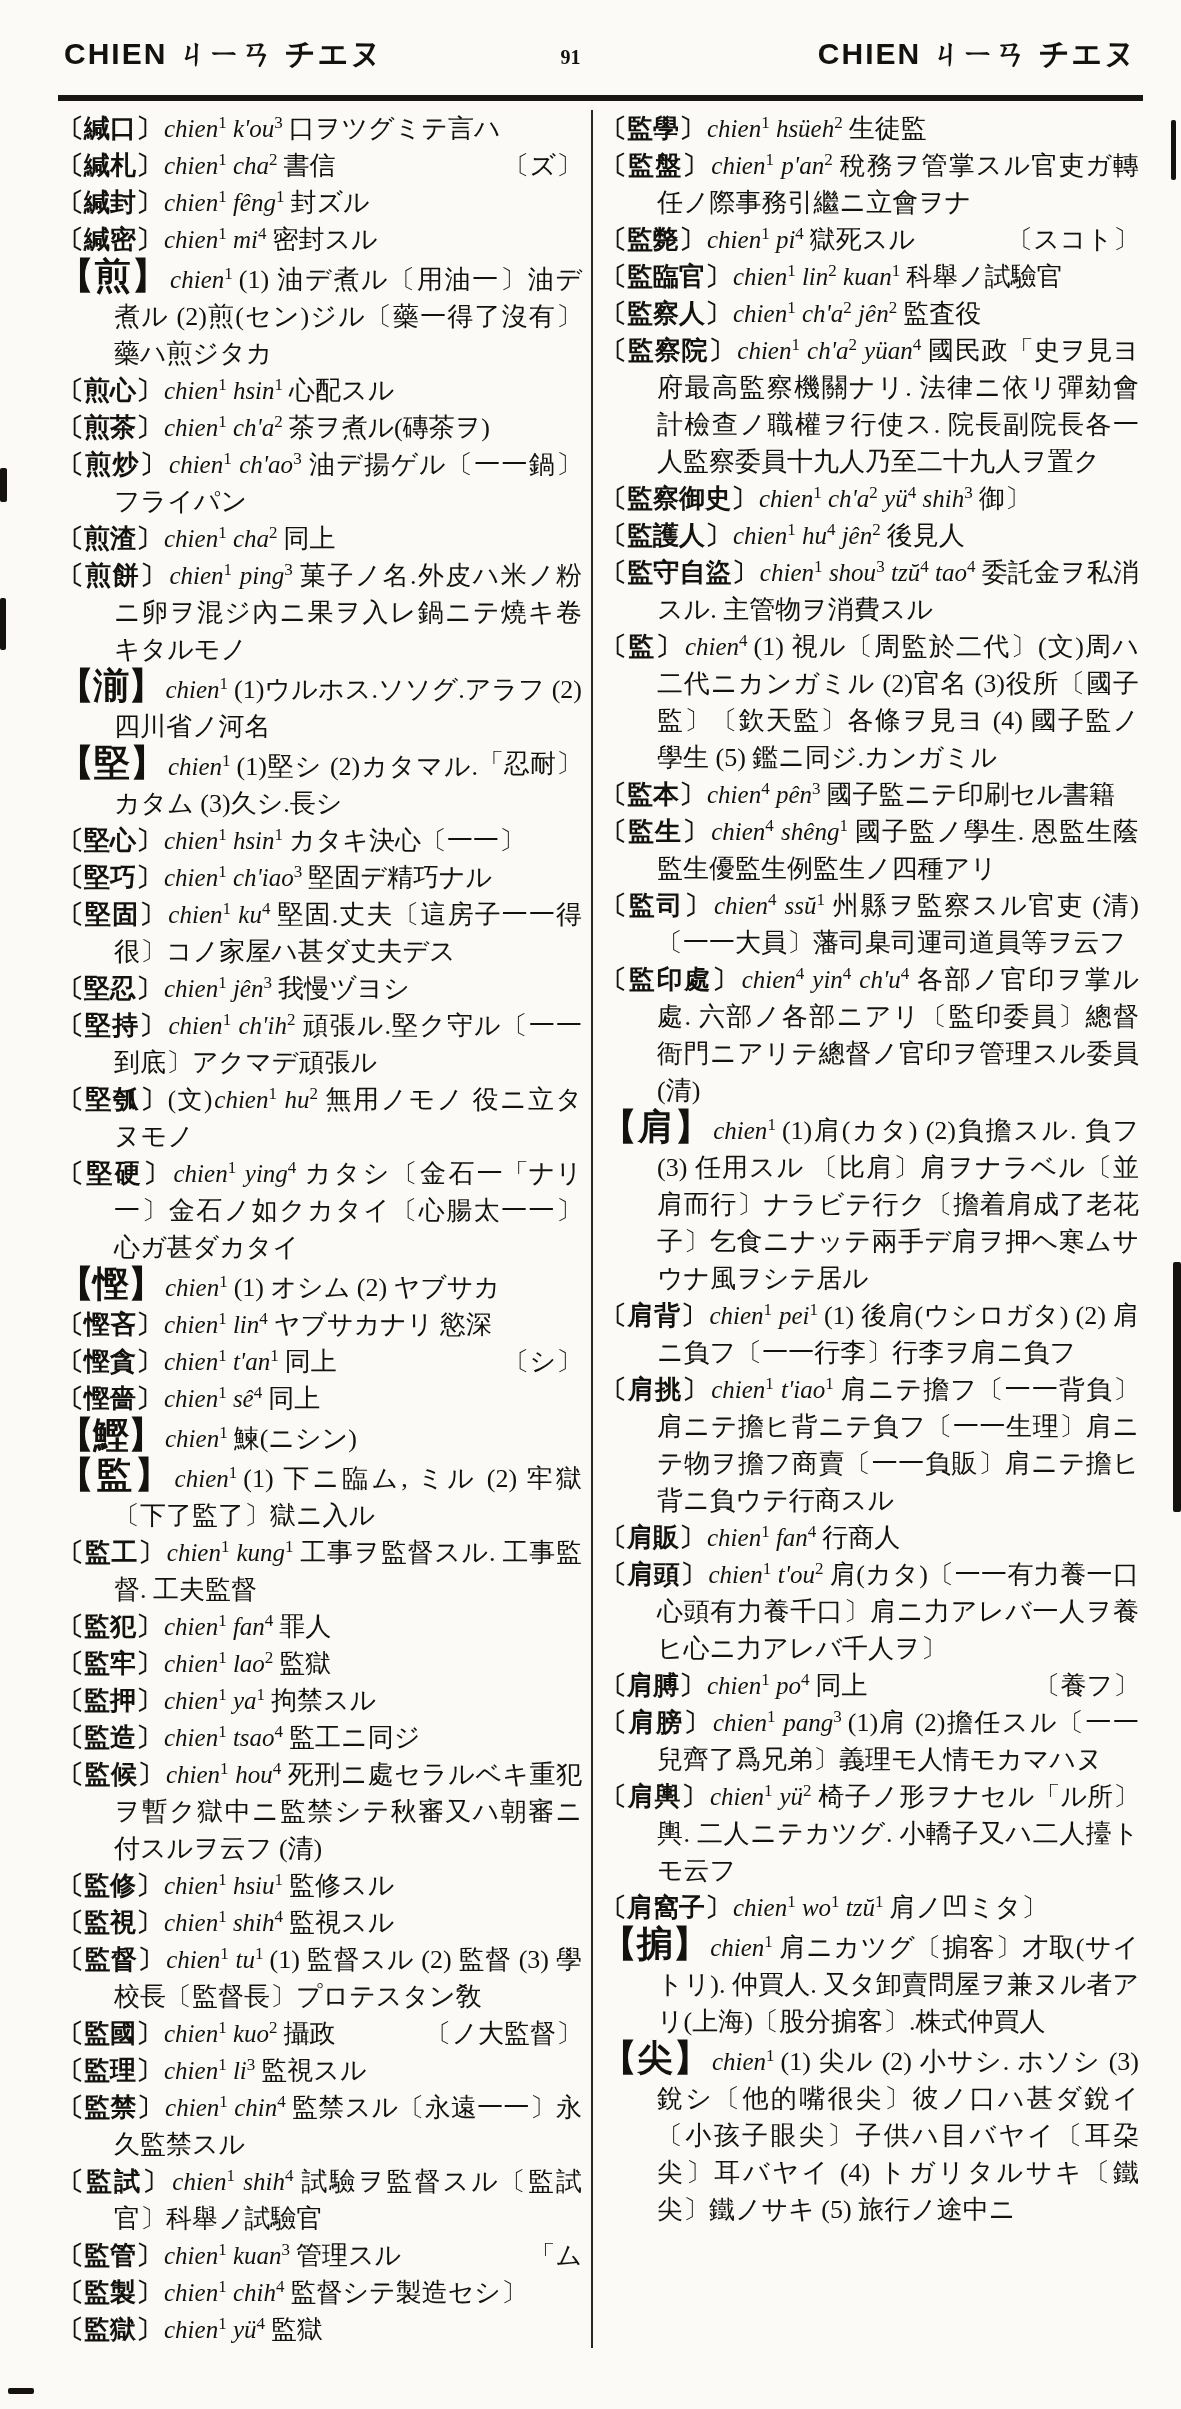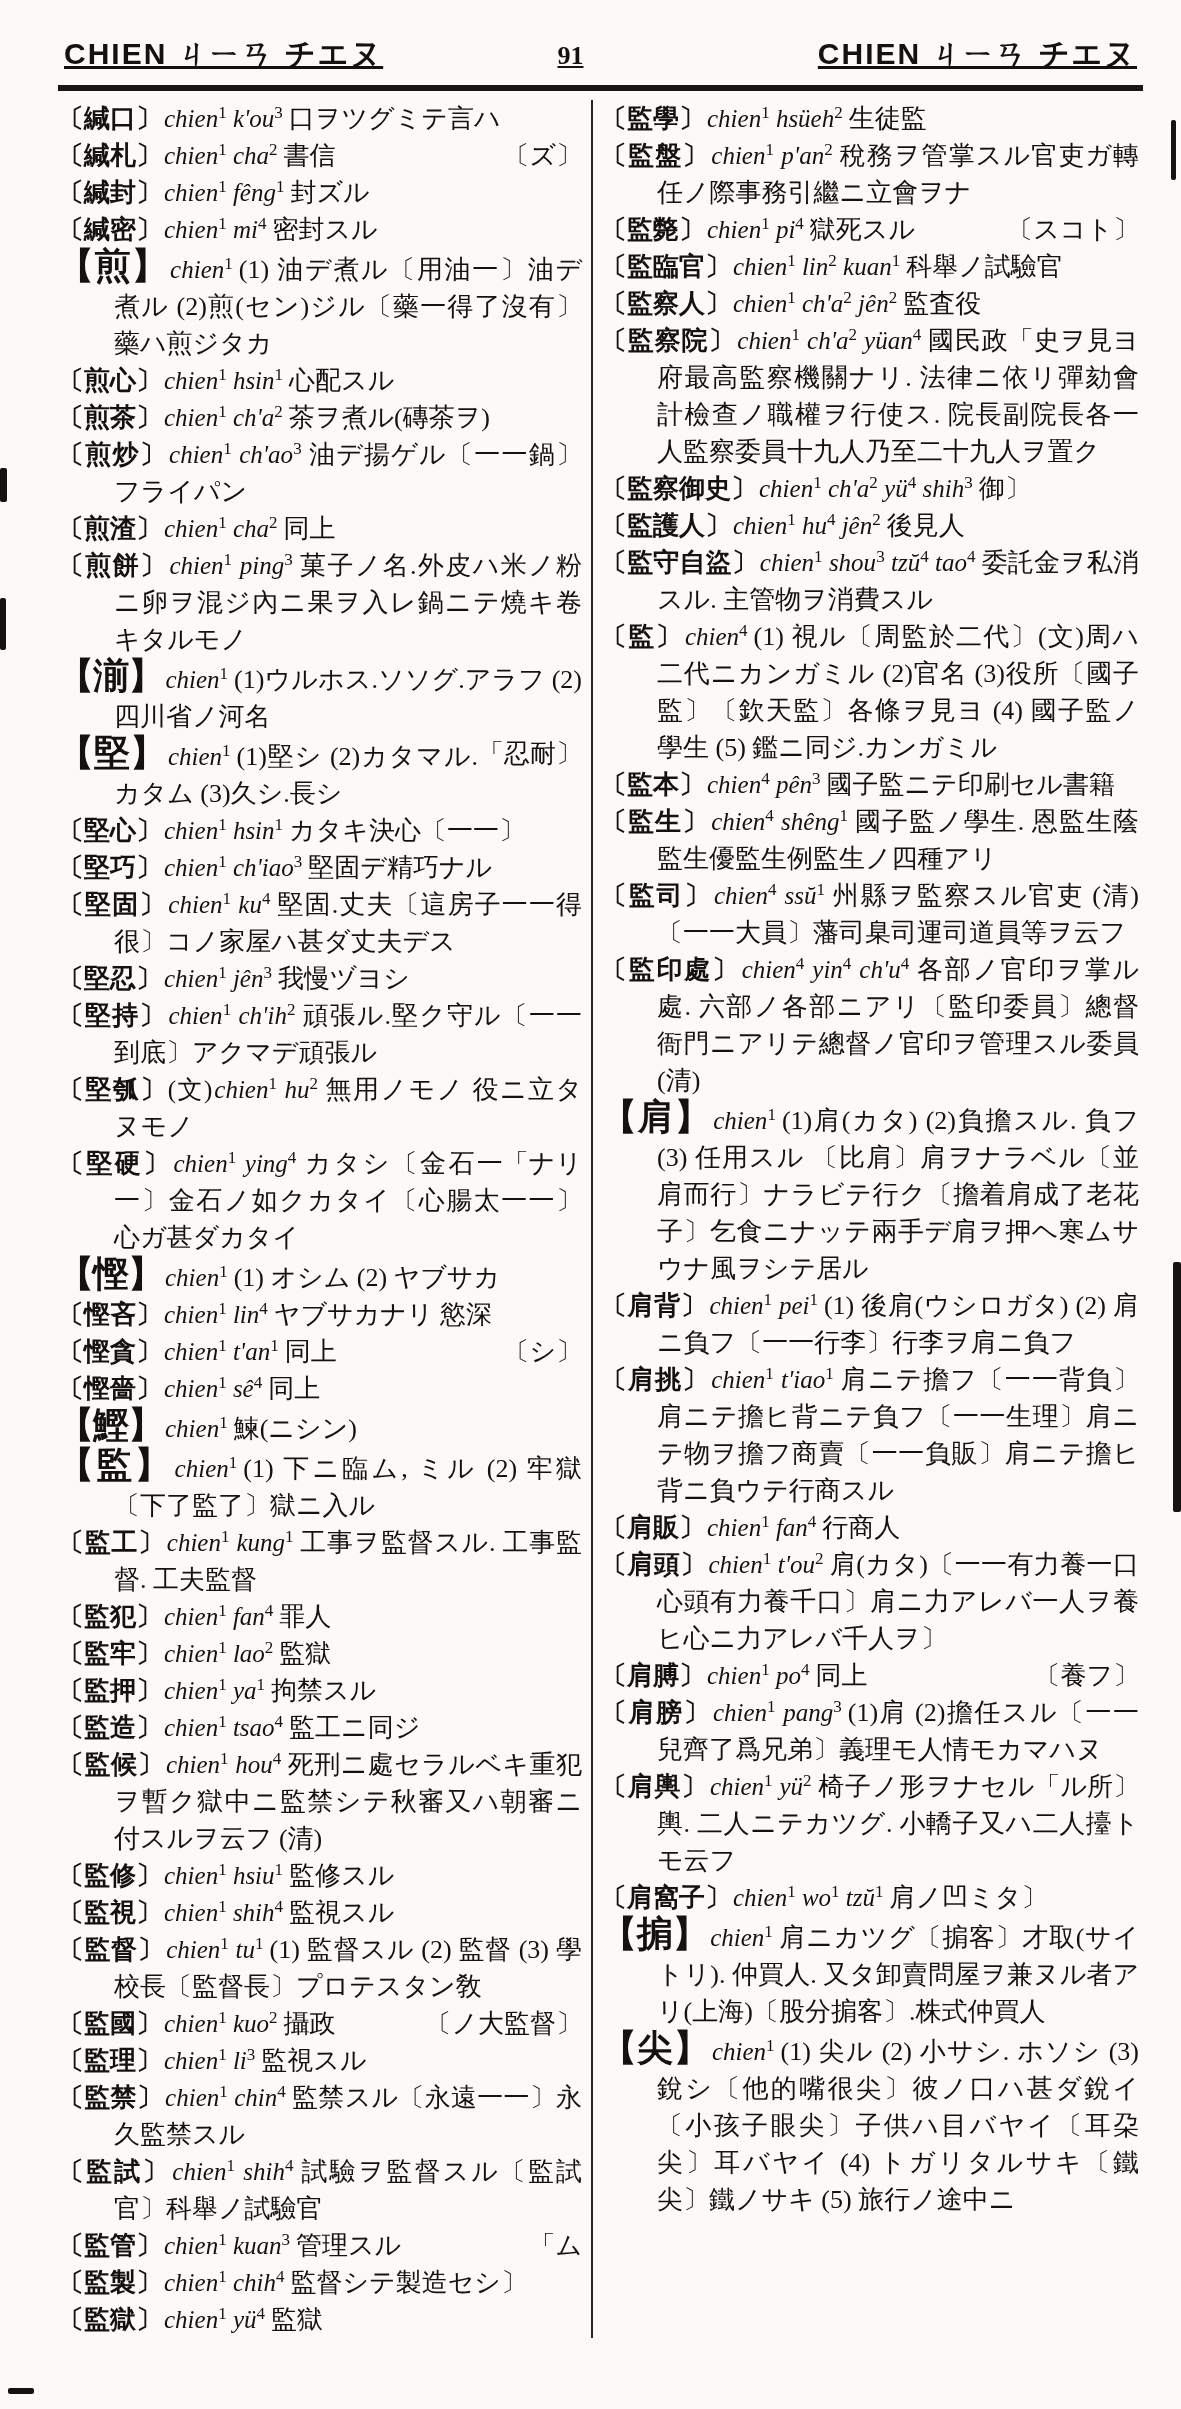--- a/index.html
+++ b/index.html
@@ -4,23 +4,23 @@
 <style>
   html,body{margin:0;padding:0;}
   body{
     width:1181px;height:2409px;position:relative;overflow:hidden;
     background:#fbfaf6;color:#141210;
     font-family:"Liberation Serif","DejaVu Serif",serif;
     -webkit-font-smoothing:none;
   }
   .page{position:absolute;left:58px;top:28px;width:1085px;}
   
-  .hdr{display:flex;align-items:baseline;justify-content:space-between;padding:6px 6px 10px 6px;text-decoration:underline;}
+  .hdr{display:flex;align-items:baseline;justify-content:space-between;padding:6px 6px 20px 6px;}
   .hdr .h{font-weight:bold;font-size:30px;letter-spacing:2px;font-family:"Liberation Sans","DejaVu Sans",sans-serif;}
-  .hdr .pg{font-size:26px;font-weight:bold;transform:translateX(-30px);}
+  .hdr .pg{font-size:20px;font-weight:bold;transform:translateX(-30px);}
   .rule{height:5px;background:#191613;margin:0 0 10px 0;box-shadow:0 1px 0 #191613;}
   
   .cols{display:flex;align-items:stretch;}
   .col{width:524px;}
   .col.right{width:538px;}
   .vdiv{width:2px;background:#2a2622;margin:0 8px 0 9px;}
   
   .entry{
     font-size:26px;line-height:37px;
     padding-left:56px;text-indent:-56px;

